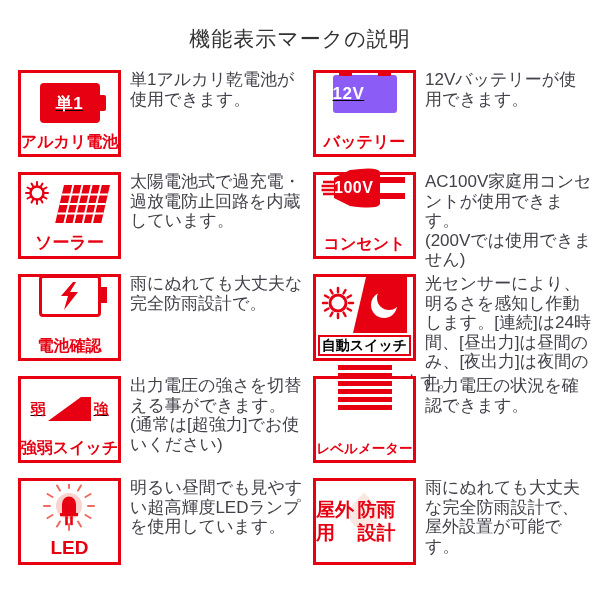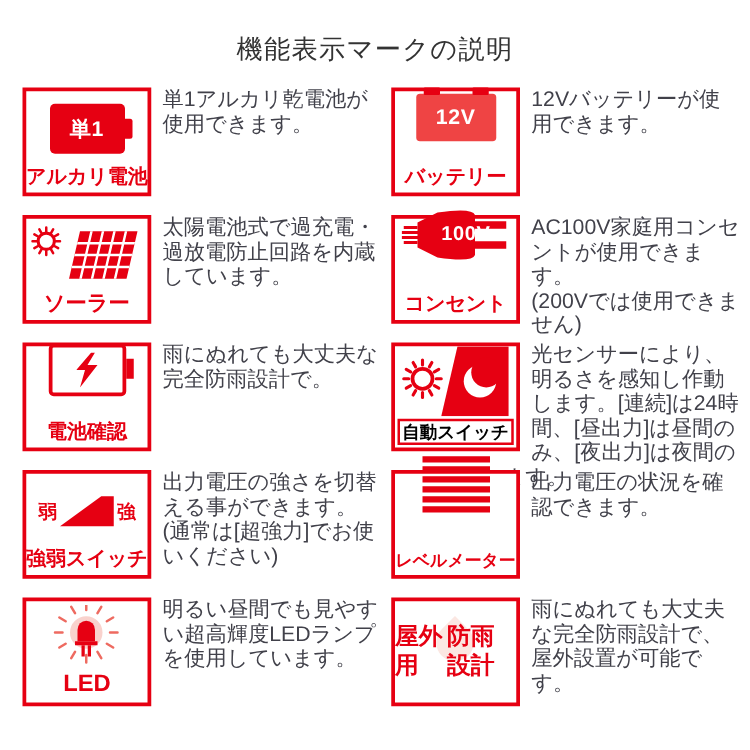--- a/index.html
+++ b/index.html
@@ -14,39 +14,39 @@
   .grid{
     display:grid;grid-template-columns:295px 287px;grid-auto-rows:87px;
     row-gap:15px;padding-left:18px;margin-top:17px;
   }
   .cell{height:87px;overflow:visible;padding-right:8px;box-sizing:border-box;}
   .icon-box{
     float:left;width:97px;height:81px;border:3px solid #e60012;background:#fff;
     margin-right:9px;display:flex;flex-direction:column;align-items:center;
     justify-content:flex-end;box-sizing:content-box;
   }
-  .art{flex:1;display:flex;align-items:center;justify-content:center;width:100%;position:relative;}
+  .art{flex:1;display:flex;align-items:center;justify-content:center;width:100%;position:relative;text-decoration:underline;}
   .icon-label{
     color:#e60012;font-weight:bold;font-size:16px;line-height:1.1;
     padding-bottom:3px;white-space:nowrap;
   }
   .lbl-13{font-size:13.5px;margin-top:32px;} .lbl-16{font-size:16px;margin-top:20px;} .lbl-17{font-size:17px;} .lbl-19{font-size:19px;}
   .desc{
     font-size:17px;line-height:19.5px;color:#41414a;
     white-space:pre-line;word-break:break-all;margin-left:21px;
   }
   
   .batt{width:60px;height:40px;background:#e60012;border-radius:4px;position:relative;
         display:flex;align-items:center;justify-content:center;}
   .batt::after{content:"";position:absolute;right:-6px;top:12px;width:6px;height:16px;
         background:#e60012;border-radius:0 2px 2px 0;}
   .badge{color:#fff;font-weight:bold;font-size:17px;letter-spacing:0.5px;}
   
-  .carbatt{width:64px;height:38px;background:#ef4444;border-radius:3px;position:relative;
-        display:flex;align-items:center;justify-content:center;margin-top:5px;}
+  .carbatt{width:64px;height:38px;background:#8b5cf6;border-radius:3px;position:relative;
+        display:flex;align-items:center;margin-top:5px;}
   .carbatt::before,.carbatt::after{content:"";position:absolute;top:-5px;width:13px;height:6px;
         background:#e60012;border-radius:1px;}
   .carbatt::before{left:6px;} .carbatt::after{right:6px;}
   
   .battol{width:56px;height:36px;border:3px solid #e60012;border-radius:4px;position:relative;
         display:flex;align-items:center;justify-content:center;background:#fff;}
   .battol::after{content:"";position:absolute;right:-9px;top:9px;width:6px;height:16px;background:#e60012;}
   
   .strength{display:flex;align-items:center;gap:2px;}
   .ws{color:#e60012;font-weight:bold;font-size:15px;}
@@ -120,21 +120,21 @@
 
   <div class="cell">
     <div class="icon-box">
       <div class="art">
         <svg width="89" height="52" viewBox="0 0 89 52">
           <path stroke="#e60012" stroke-width="2.4" d="M3,19 h11 M1.5,23 h13 M1.5,27 h13 M3,31 h11"></path>
           <path d="M14,15 L30,7 Q58,3 60,9 L60,41 Q58,47 30,43 L14,35 Z" fill="#e60012"></path>
           <rect x="60" y="14" width="25" height="6" fill="#e60012"></rect>
           <rect x="60" y="30" width="25" height="6" fill="#e60012"></rect>
         </svg>
-        <span class="badge" style="position:absolute;left:37px;top:16px;font-size:16px;">100V</span>
+        <span class="badge" style="position:absolute;left:18px;top:16px;font-size:16px;">100V</span>
       </div>
       <div class="icon-label lbl-16">コンセント</div>
     </div>
     <div class="desc">AC100V家庭用コンセントが使用できます。
 (200Vでは使用できません)</div>
   </div>
 
   <div class="cell">
     <div class="icon-box">
       <div class="art">

